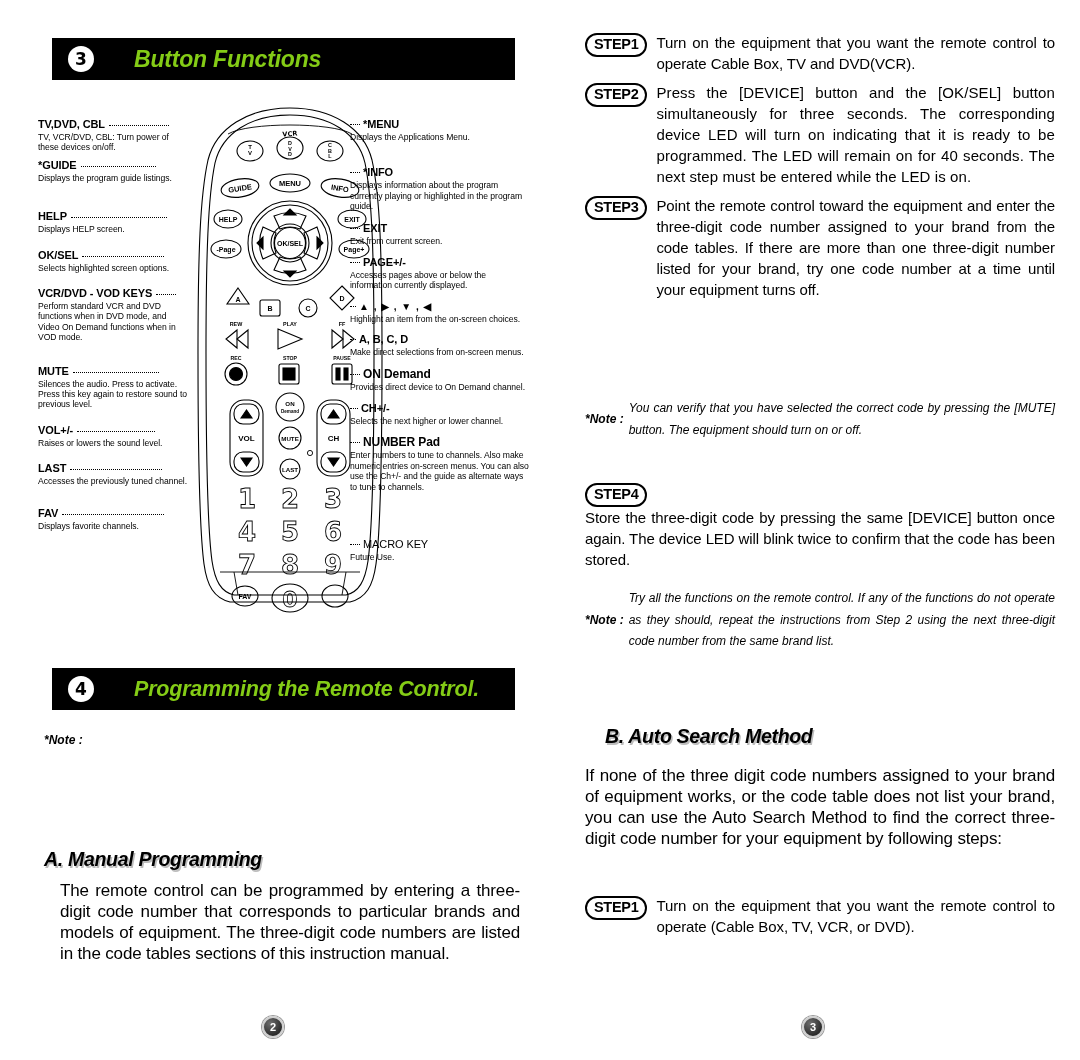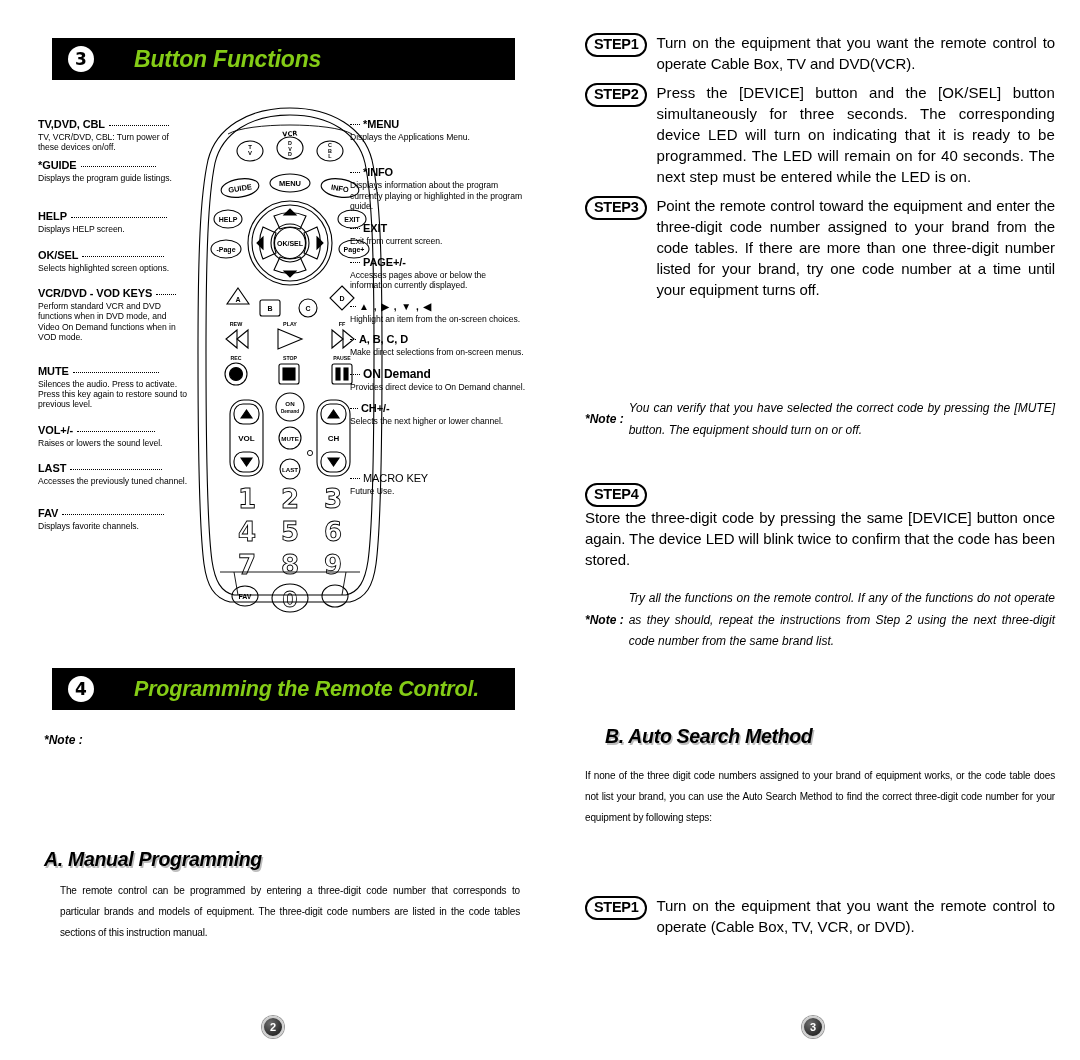--- a/index.html
+++ b/index.html
@@ -123,21 +123,21 @@
   .subhead {
     font-style: italic;
     font-weight: bold;
     font-size: 19.5px;
     letter-spacing: -0.3px;
     text-shadow: 1.5px 1.5px 0 #bdbdbd;
   }
 
   
   .body-para {
-    font-size: 10px;
+    font-size: 17px;
     line-height: 21px;
     text-align: justify;
     letter-spacing: -0.15px;
   }
 
   
   .step-row {
     display: flex;
     align-items: flex-start;
     margin-bottom: 8px;
@@ -256,20 +256,24 @@
         <div class="lbl"><span class="pre-dots" style="width:6px"></span><span>A, B, C, D</span></div>
         <div class="desc">Make direct selections from on-screen menus.</div>
       </div>
       <div class="callout" style="margin-bottom:10px">
         <div class="lbl" style="font-size:12px"><span class="pre-dots"></span><span>ON Demand</span></div>
         <div class="desc">Provides direct device to On Demand channel.</div>
       </div>
       <div class="callout" style="margin-bottom:10px">
         <div class="lbl"><span class="pre-dots" style="width:8px"></span><span>CH+/-</span></div>
         <div class="desc">Selects the next higher or lower channel.</div>
+      </div>
+      <div class="callout" style="margin-bottom:12px">
+        <div class="lbl" style="font-size:12px"><span class="pre-dots"></span><span>NUMBER Pad</span></div>
+        <div class="desc">Enter numbers to tune to channels. Also make numeric entries on-screen menus. You can also use the Ch+/- and the guide as alternate ways to tune to channels.</div>
       </div>
       <div class="callout plain">
         <div class="lbl"><span class="pre-dots"></span><span>MACRO KEY</span></div>
         <div class="desc">Future Use.</div>
       </div>
     </div>
 
     <div class="remote-wrap">
       <svg viewBox="0 0 200 512" width="200" height="512" fill="none" stroke="#000" stroke-width="1.1">
 

